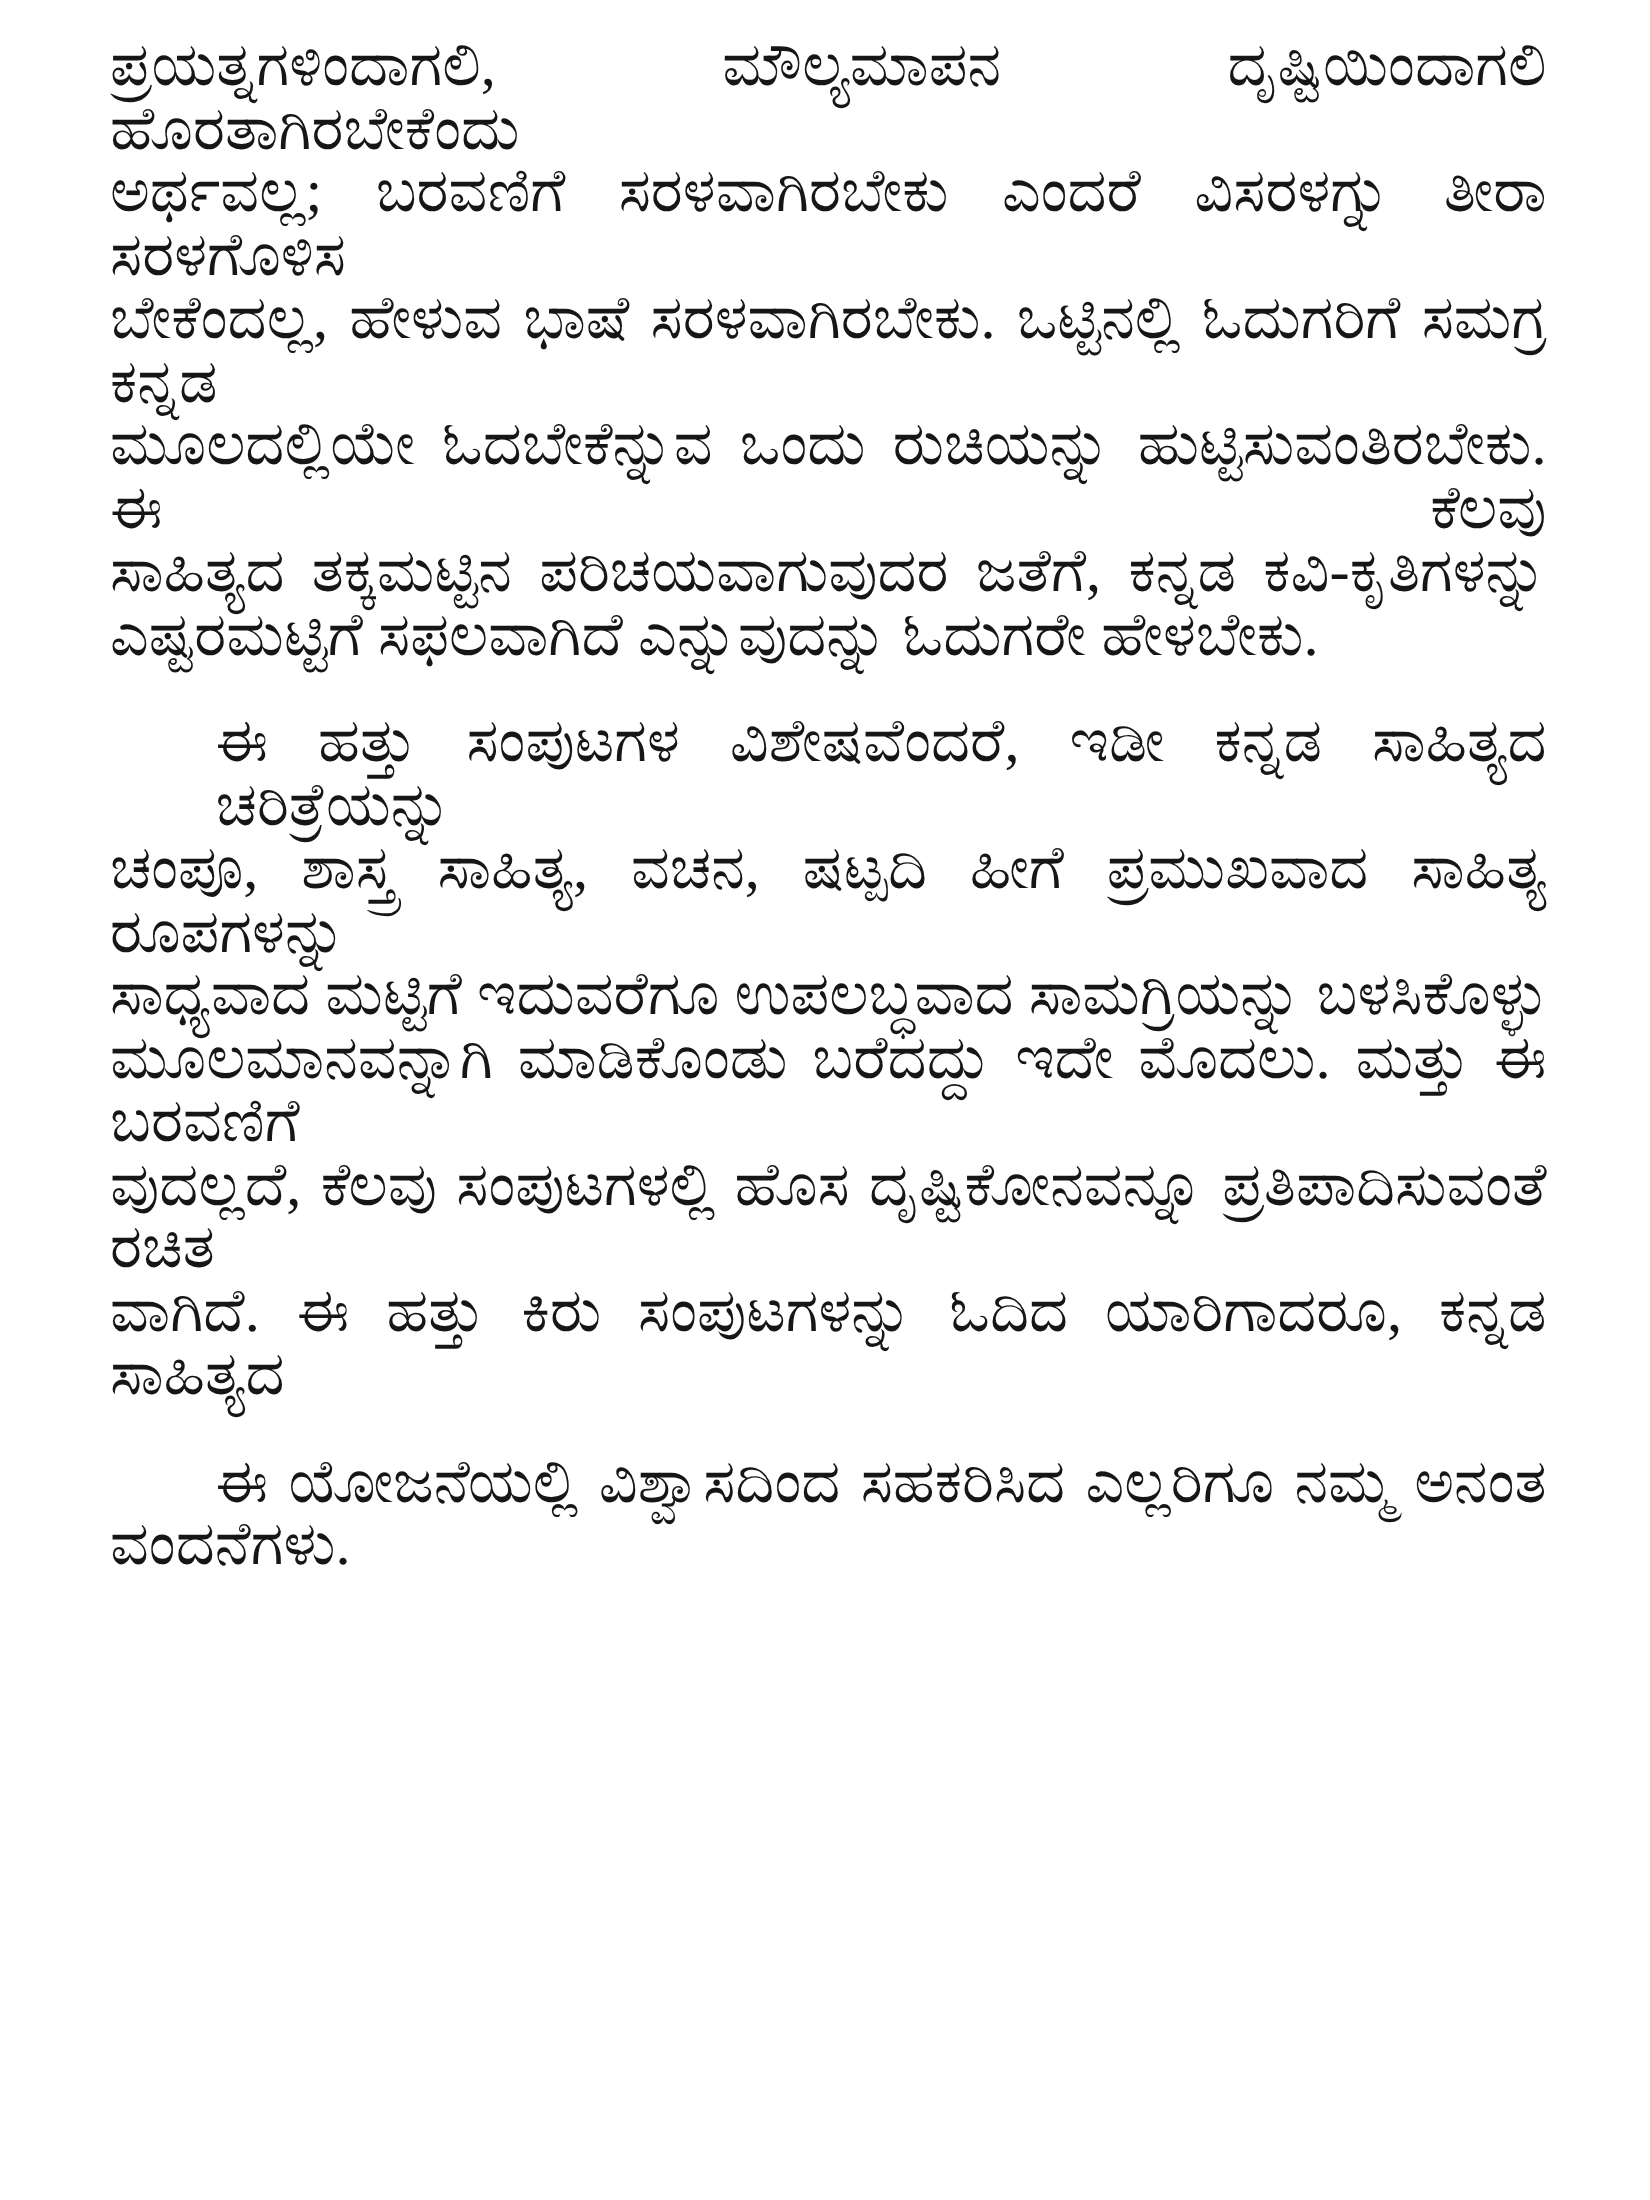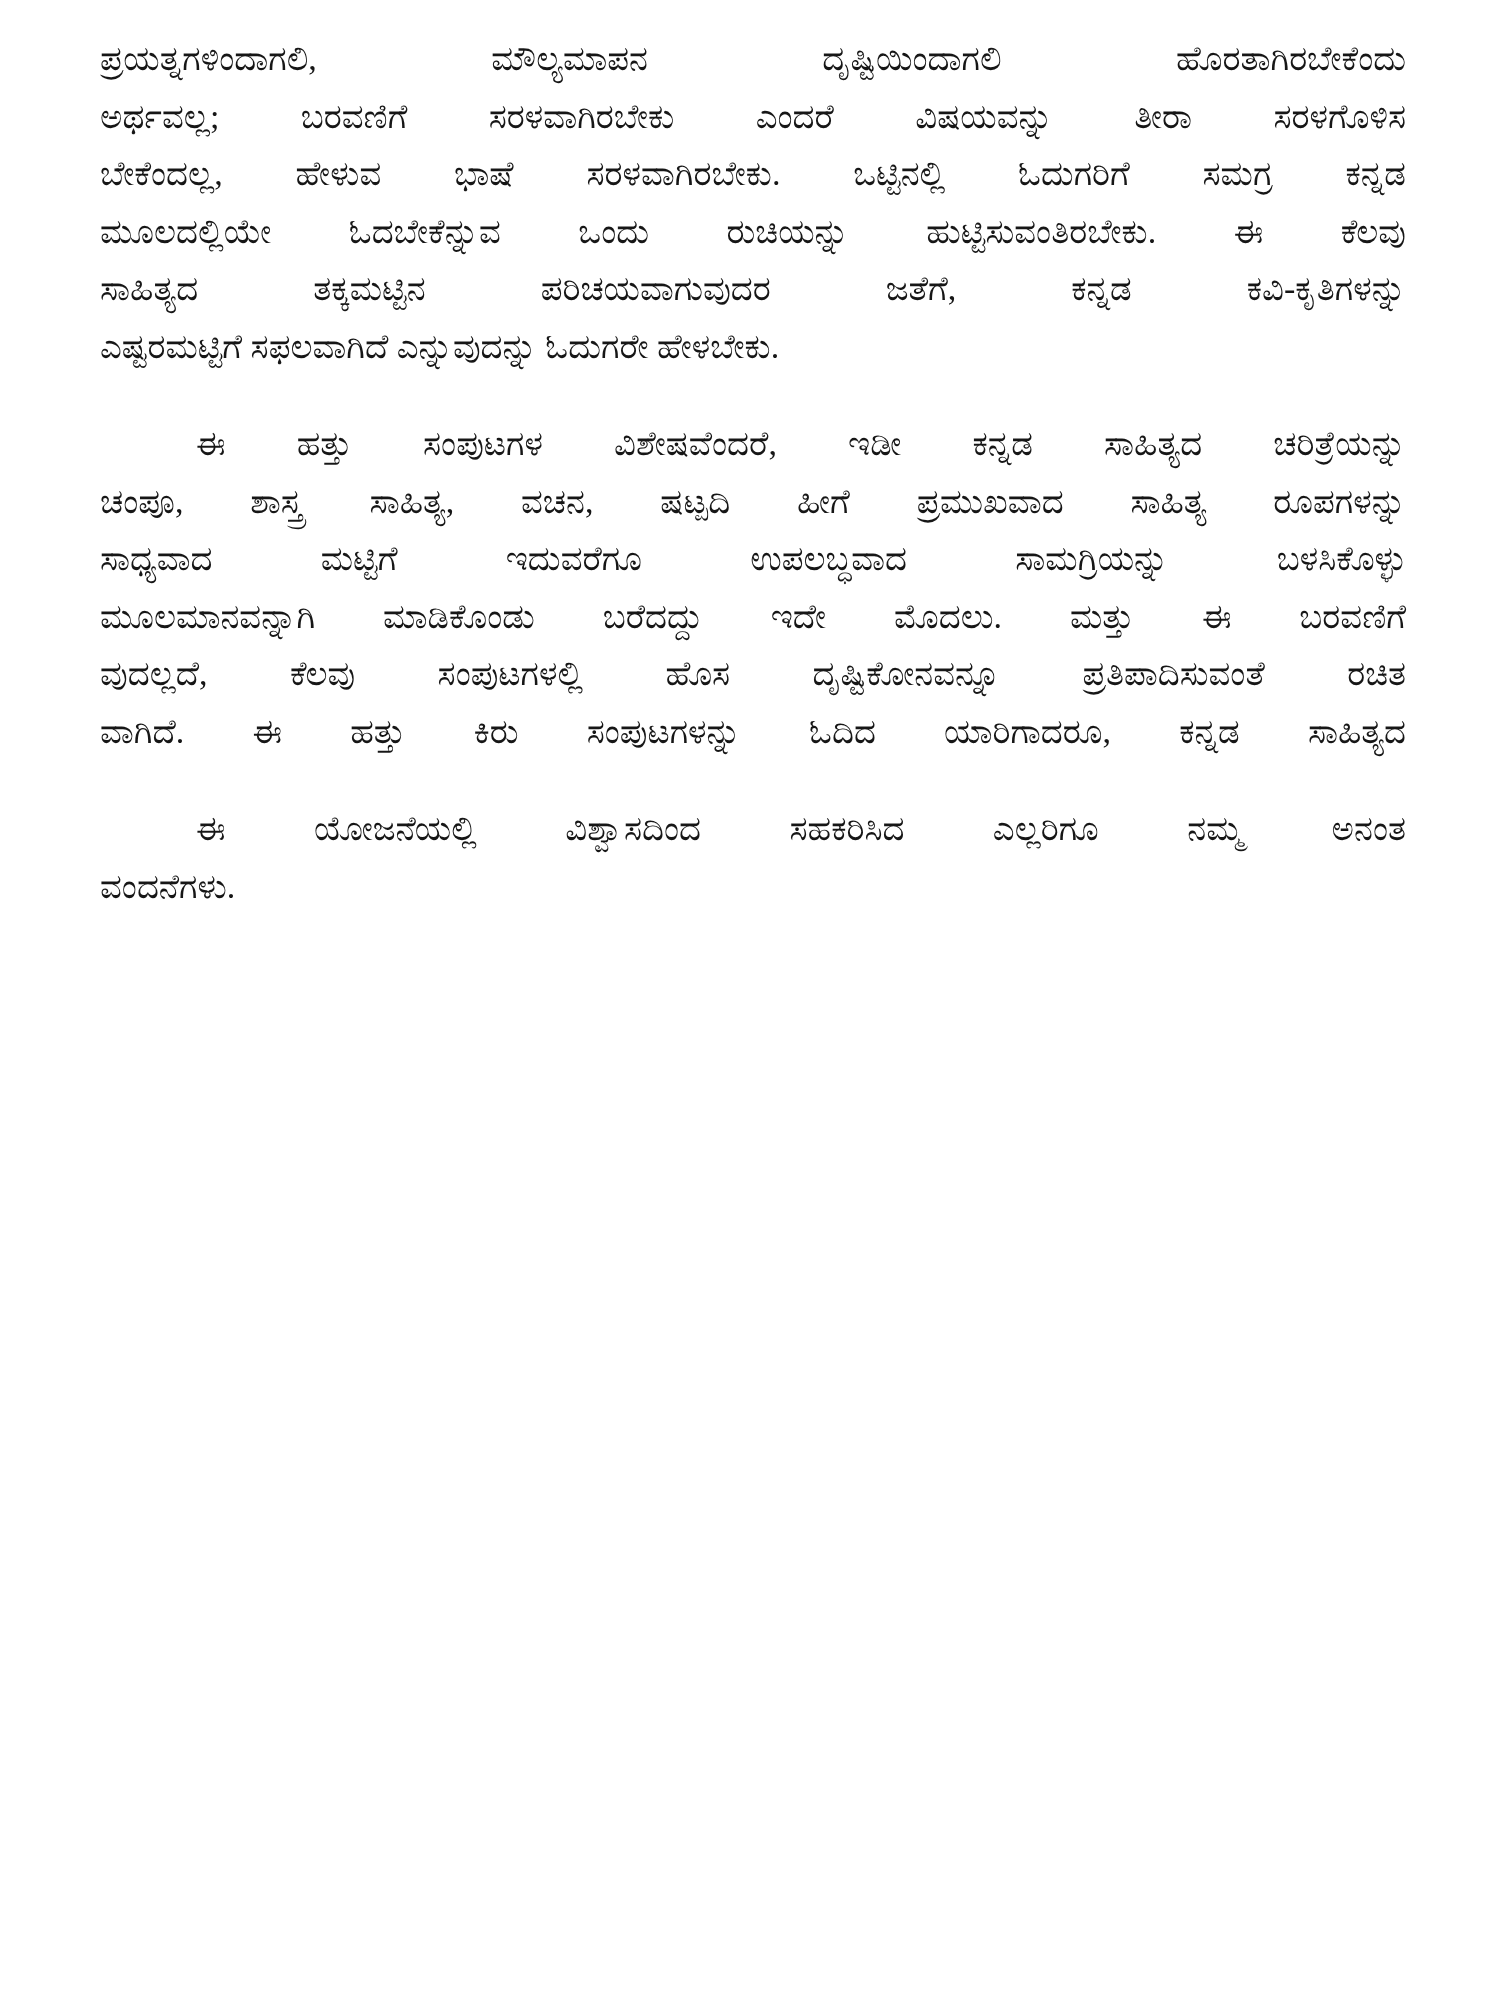--- a/index.html
+++ b/index.html
@@ -19,21 +19,21 @@
   }
   .text-block {
     position: absolute;
     top: 30px;
     left: 100px;
     width: 1306px;
   }
   .paragraph {
     margin: 0;
     padding: 0;
-    font-size: 34px;
+    font-size: 55px;
     line-height: 57.5px;
   }
   .paragraph + .paragraph {
     margin-top: 40px;
   }
   .paragraph .line {
     text-align: justify;
     text-align-last: justify;
     white-space: normal;
   }
@@ -45,21 +45,21 @@
     padding-left: 96px;
   }
 </style>
 </head>
 <body>
 
 <div class="page">
   <div class="text-block">
     <div class="paragraph">
         <div class="line">ಪ್ರಯತ್ನಗಳಿಂದಾಗಲಿ, ಮೌಲ್ಯಮಾಪನ ದೃಷ್ಟಿಯಿಂದಾಗಲಿ ಹೊರತಾಗಿರಬೇಕೆಂದು</div>
-        <div class="line">ಅರ್ಥವಲ್ಲ; ಬರವಣಿಗೆ ಸರಳವಾಗಿರಬೇಕು ಎಂದರೆ ವಿಷಯವನ್ನು ತೀರಾ ಸರಳಗೊಳಿಸ</div>
+        <div class="line">ಅರ್ಥವಲ್ಲ; ಬರವಣಿಗೆ ಸರಳವಾಗಿರಬೇಕು ಎಂದರೆ ವಿಸರಳಗ್ನು ತೀರಾ ಸರಳಗೊಳಿಸ</div>
         <div class="line">ಬೇಕೆಂದಲ್ಲ, ಹೇಳುವ ಭಾಷೆ ಸರಳವಾಗಿರಬೇಕು. ಒಟ್ಟಿನಲ್ಲಿ ಓದುಗರಿಗೆ ಸಮಗ್ರ ಕನ್ನಡ</div>
         <div class="line">ಮೂಲದಲ್ಲಿಯೇ ಓದಬೇಕೆನ್ನುವ ಒಂದು ರುಚಿಯನ್ನು ಹುಟ್ಟಿಸುವಂತಿರಬೇಕು. ಈ ಕೆಲವು</div>
         <div class="line">ಸಾಹಿತ್ಯದ ತಕ್ಕಮಟ್ಟಿನ ಪರಿಚಯವಾಗುವುದರ ಜತೆಗೆ, ಕನ್ನಡ ಕವಿ-ಕೃತಿಗಳನ್ನು</div>
         <div class="line last">ಎಷ್ಟರಮಟ್ಟಿಗೆ ಸಫಲವಾಗಿದೆ ಎನ್ನುವುದನ್ನು ಓದುಗರೇ ಹೇಳಬೇಕು.</div>
       </div>
     <div class="paragraph indented">
         <div class="line">ಈ ಹತ್ತು ಸಂಪುಟಗಳ ವಿಶೇಷವೆಂದರೆ, ಇಡೀ ಕನ್ನಡ ಸಾಹಿತ್ಯದ ಚರಿತ್ರೆಯನ್ನು</div>
         <div class="line">ಚಂಪೂ, ಶಾಸ್ತ್ರ ಸಾಹಿತ್ಯ, ವಚನ, ಷಟ್ಪದಿ ಹೀಗೆ ಪ್ರಮುಖವಾದ ಸಾಹಿತ್ಯ ರೂಪಗಳನ್ನು</div>
         <div class="line">ಸಾಧ್ಯವಾದ ಮಟ್ಟಿಗೆ ಇದುವರೆಗೂ ಉಪಲಬ್ಧವಾದ ಸಾಮಗ್ರಿಯನ್ನು ಬಳಸಿಕೊಳ್ಳು</div>
         <div class="line">ಮೂಲಮಾನವನ್ನಾಗಿ ಮಾಡಿಕೊಂಡು ಬರೆದದ್ದು ಇದೇ ಮೊದಲು. ಮತ್ತು ಈ ಬರವಣಿಗೆ</div>

